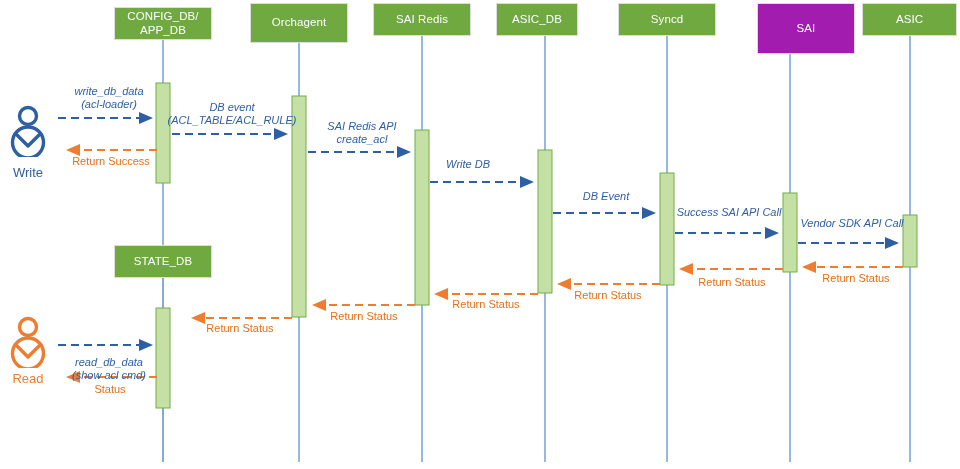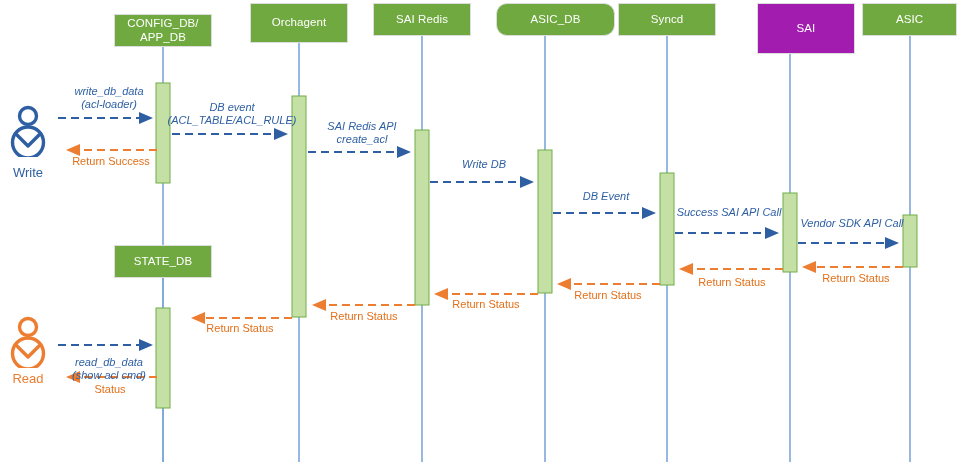--- a/index.html
+++ b/index.html
@@ -96,25 +96,25 @@
       <line x1="660" y1="284" x2="559" y2="284" stroke="#ED7D31" stroke-width="2" stroke-dasharray="8,5" marker-end="url(#arrow-return)"></line>
       <line x1="538" y1="294" x2="436" y2="294" stroke="#ED7D31" stroke-width="2" stroke-dasharray="8,5" marker-end="url(#arrow-return)"></line>
       <line x1="415" y1="305" x2="314" y2="305" stroke="#ED7D31" stroke-width="2" stroke-dasharray="8,5" marker-end="url(#arrow-return)"></line>
       <line x1="292" y1="318" x2="193" y2="318" stroke="#ED7D31" stroke-width="2" stroke-dasharray="8,5" marker-end="url(#arrow-return)"></line>
       <line x1="157" y1="150" x2="68" y2="150" stroke="#ED7D31" stroke-width="2" stroke-dasharray="8,5" marker-end="url(#arrow-return)"></line>
       <line x1="58" y1="345" x2="151" y2="345" stroke="#2E5FA3" stroke-width="2" stroke-dasharray="8,5" marker-end="url(#arrow-call)"></line>
       <line x1="157" y1="377" x2="68" y2="377" stroke="#ED7D31" stroke-width="2" stroke-dasharray="8,5" marker-end="url(#arrow-return)"></line>
     </svg>
 
   <div id="overlay">
-      <div class="participant-box" style="left: 114px; top: 14px; width: 98px; height: 33px; background: rgb(111, 169, 63); color: rgb(255, 255, 255);"><span>CONFIG_DB/
+      <div class="participant-box" style="left: 114px; top: 7px; width: 98px; height: 33px; background: rgb(111, 169, 63); color: rgb(255, 255, 255);"><span>CONFIG_DB/
 APP_DB</span></div>
       <div class="participant-box" style="left: 250px; top: 3px; width: 98px; height: 40px; background: rgb(111, 169, 63); color: rgb(255, 255, 255);"><span>Orchagent</span></div>
       <div class="participant-box" style="left: 373px; top: 3px; width: 98px; height: 33px; background: rgb(111, 169, 63); color: rgb(255, 255, 255);"><span>SAI Redis</span></div>
-      <div class="participant-box" style="left: 496px; top: 3px; width: 119px; height: 33px; background: rgb(111, 169, 63); color: rgb(255, 255, 255); border-radius: 11px;"><span>ASIC_DB</span></div>
+      <div class="participant-box" style="left: 496px; top: 3px; width: 82px; height: 33px; background: rgb(111, 169, 63); color: rgb(255, 255, 255);"><span>ASIC_DB</span></div>
       <div class="participant-box" style="left: 618px; top: 3px; width: 98px; height: 33px; background: rgb(111, 169, 63); color: rgb(255, 255, 255);"><span>Syncd</span></div>
       <div class="participant-box" style="left: 757px; top: 3px; width: 98px; height: 51px; background: #a21caf; color: rgb(255, 255, 255);"><span>SAI</span></div>
       <div class="participant-box" style="left: 862px; top: 3px; width: 95px; height: 33px; background: rgb(111, 169, 63); color: rgb(255, 255, 255);"><span>ASIC</span></div>
       <div class="participant-box" style="left: 114px; top: 245px; width: 98px; height: 33px; background: rgb(111, 169, 63); color: rgb(255, 255, 255);"><span>STATE_DB</span></div>
       <div class="actor actor-write" style="left: 4px; top: 105px; width: 48px; height: 52px;"><svg width="48" height="52" viewBox="0 0 48 52" xmlns="http://www.w3.org/2000/svg">
           <circle cx="24" cy="11" r="8.5" fill="none" stroke="#2E5FA3" stroke-width="3.4"></circle>
           <path d="M8.5 37.5 A15.5 15.5 0 0 1 39.5 37.5 A15.5 15.5 0 0 1 8.5 37.5 Z" fill="none" stroke="#2E5FA3" stroke-width="3.4"></path>
           <path d="M11.5 28.5 L24 41 L36.5 28.5" fill="none" stroke="#2E5FA3" stroke-width="3.4" stroke-linejoin="round" stroke-linecap="round"></path>
         </svg></div>
       <div class="actor-label" style="left: -6px; top: 165px; width: 68px; color: rgb(46, 95, 163);">Write</div>
@@ -123,21 +123,21 @@
           <path d="M8.5 37.5 A15.5 15.5 0 0 1 39.5 37.5 A15.5 15.5 0 0 1 8.5 37.5 Z" fill="none" stroke="#ED7D31" stroke-width="3.4"></path>
           <path d="M11.5 28.5 L24 41 L36.5 28.5" fill="none" stroke="#ED7D31" stroke-width="3.4" stroke-linejoin="round" stroke-linecap="round"></path>
         </svg></div>
       <div class="actor-label" style="left: -6px; top: 371px; width: 68px; color: rgb(237, 125, 49);">Read</div>
       <div class="msg-label msg-call" style="left: 57px; top: 85px; width: 104px;">write_db_data
 (acl-loader)</div>
       <div class="msg-label msg-call" style="left: 162px; top: 101px; width: 140px;">DB event
 (ACL_TABLE/ACL_RULE)</div>
       <div class="msg-label msg-call" style="left: 311px; top: 120px; width: 102px;">SAI Redis API
 create_acl</div>
-      <div class="msg-label msg-call" style="left: 430px; top: 158px; width: 108px;">Write DB</div>
+      <div class="msg-label msg-call" style="left: 414px; top: 158px; width: 108px;">Write DB</div>
       <div class="msg-label msg-call" style="left: 552px; top: 190px; width: 108px;">DB Event</div>
       <div class="msg-label msg-call" style="left: 670px; top: 206px; width: 118px;">Success SAI API Call</div>
       <div class="msg-label msg-call" style="left: 792px; top: 217px; width: 120px;">Vendor SDK API Call</div>
       <div class="msg-label msg-return" style="left: 808px; top: 272px; width: 96px;">Return Status</div>
       <div class="msg-label msg-return" style="left: 684px; top: 276px; width: 96px;">Return Status</div>
       <div class="msg-label msg-return" style="left: 560px; top: 289px; width: 96px;">Return Status</div>
       <div class="msg-label msg-return" style="left: 438px; top: 298px; width: 96px;">Return Status</div>
       <div class="msg-label msg-return" style="left: 316px; top: 310px; width: 96px;">Return Status</div>
       <div class="msg-label msg-return" style="left: 192px; top: 322px; width: 96px;">Return Status</div>
       <div class="msg-label msg-return" style="left: 61px; top: 155px; width: 100px;">Return Success</div>

